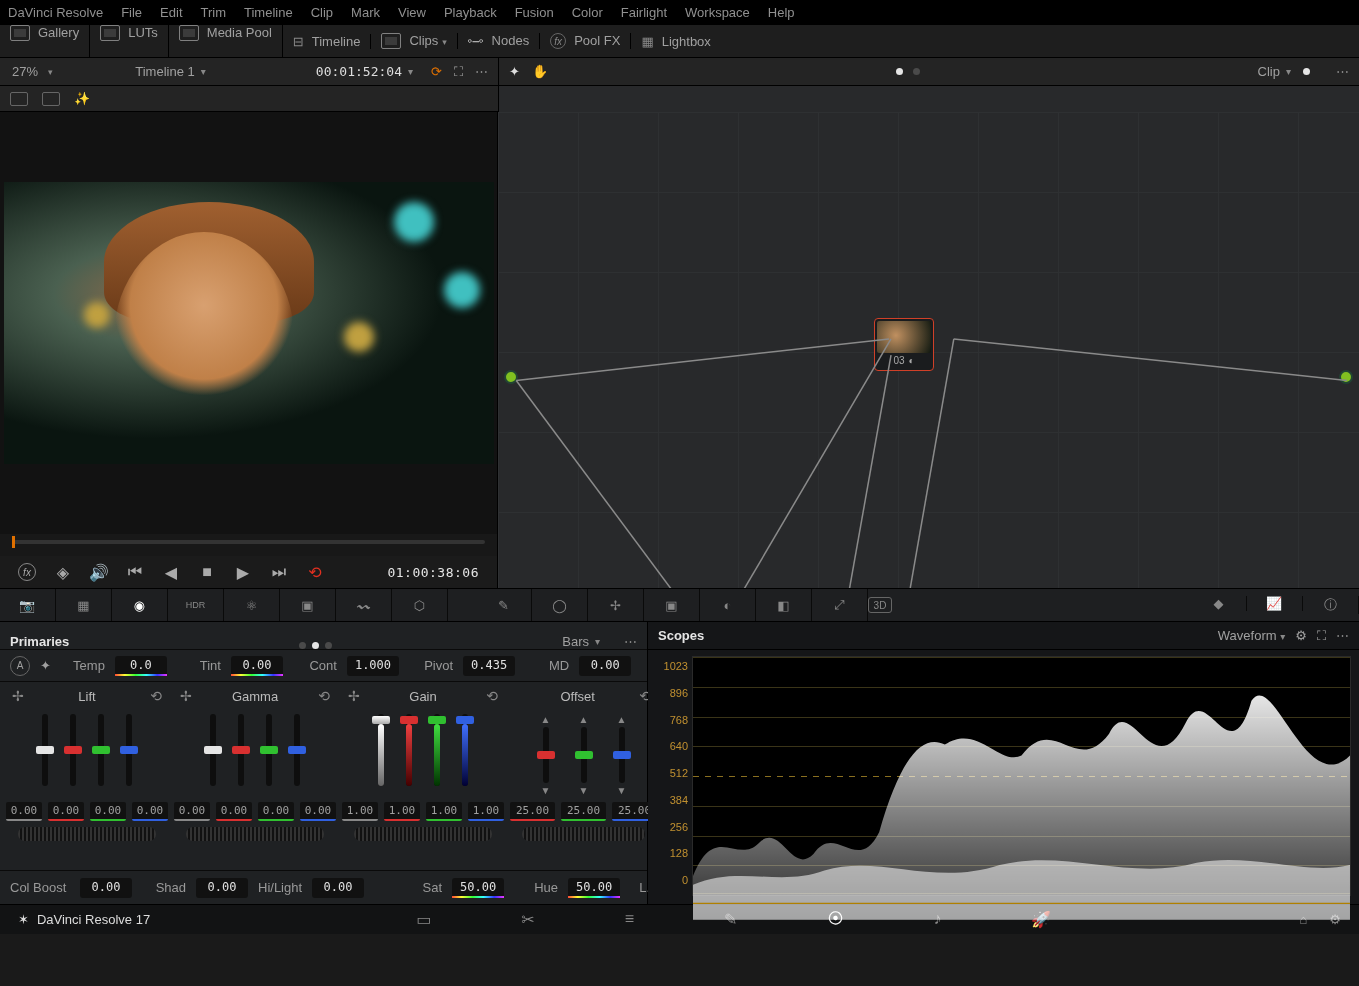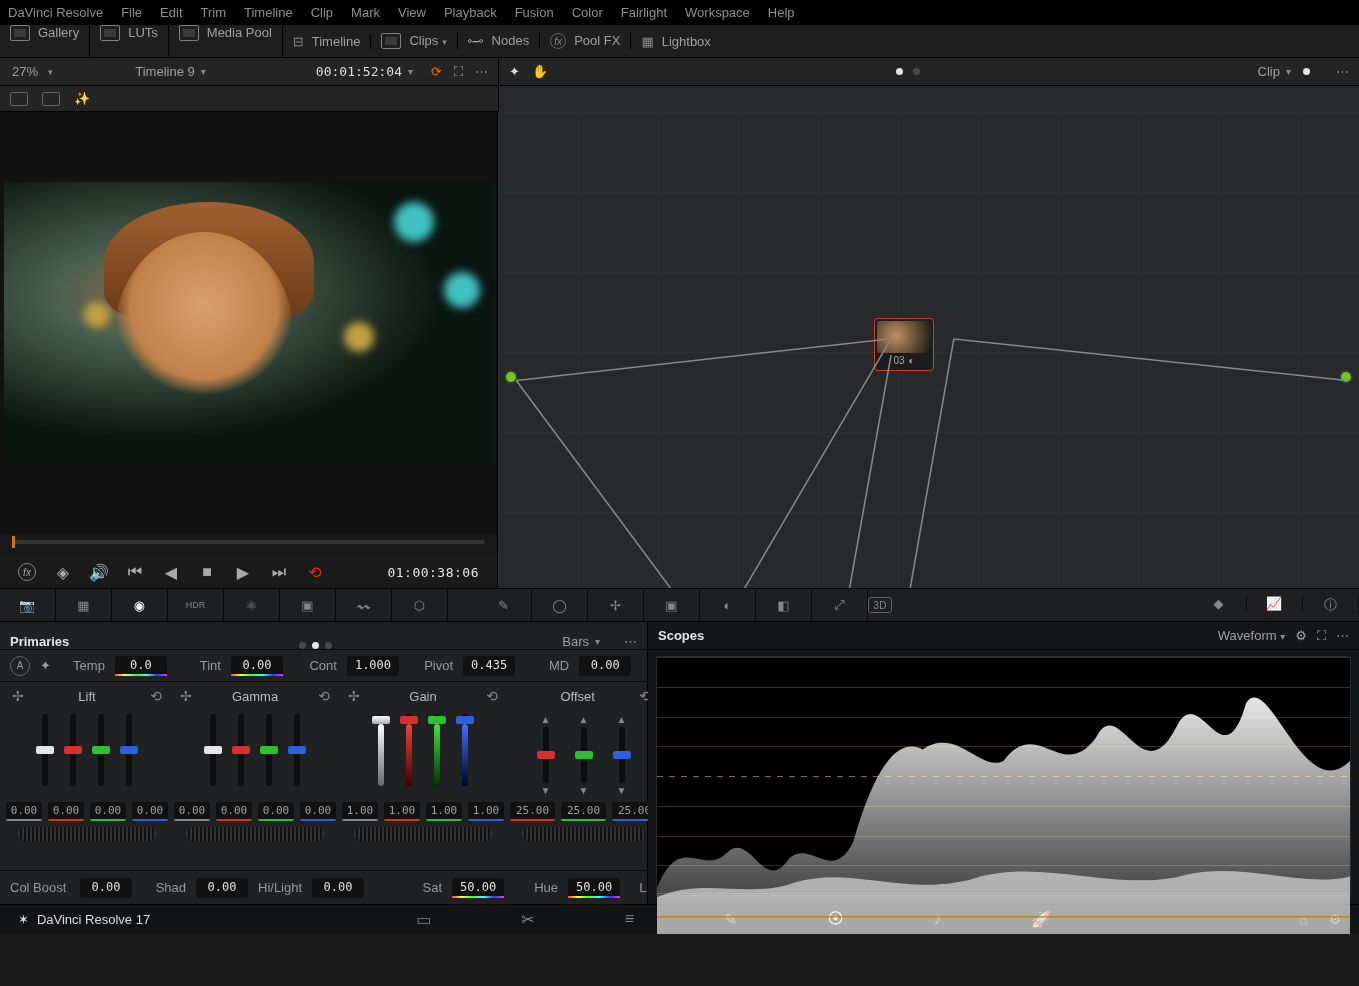--- a/index.html
+++ b/index.html
@@ -194,21 +194,21 @@
       </div>
   </div>
 </div>
 
 <div class="strip3">
   <div class="left">
     <div class="zoom tri">
         <span>27%</span>
       </div>
     <div class="tlname">
-        <span>Timeline 9</span>
+        <span>Timeline 1</span>
         <span class="chev">▾</span>
       </div>
     <div class="tc">
         <span style="font-family:monospace;color:#ddd">00:01:52:04</span>
         <span class="chev">▾</span>
       </div>
     <div class="ico-row">
       <span style="color:#e07000">⟳</span>
       <span>⛶</span>
       <span>⋯</span>
@@ -530,20 +530,31 @@
     <div class="scopes-head">
       <span class="ttl">Scopes</span>
       <div class="right">
         <span><span>Waveform</span> <span class="chev">▾</span></span>
         <span>⚙</span>
         <span>⛶</span>
         <span>⋯</span>
       </div>
     </div>
     <div class="scope-body">
+      <div class="scope-yaxis">
+        <span>1023</span>
+        <span>896</span>
+        <span>768</span>
+        <span>640</span>
+        <span>512</span>
+        <span>384</span>
+        <span>256</span>
+        <span>128</span>
+        <span>0</span>
+      </div>
       <div class="scope-plot">
         <div class="hline" style="top:0%"></div>
         <div class="hline" style="top:12.5%"></div>
         <div class="hline" style="top:25%"></div>
         <div class="hline" style="top:37.5%"></div>
         <div class="hline hdash" style="top:50%"></div>
         <div class="hline" style="top:62.5%"></div>
         <div class="hline" style="top:75%"></div>
         <div class="hline" style="top:87.5%"></div>
         <div class="hline" style="top:99%"></div>

